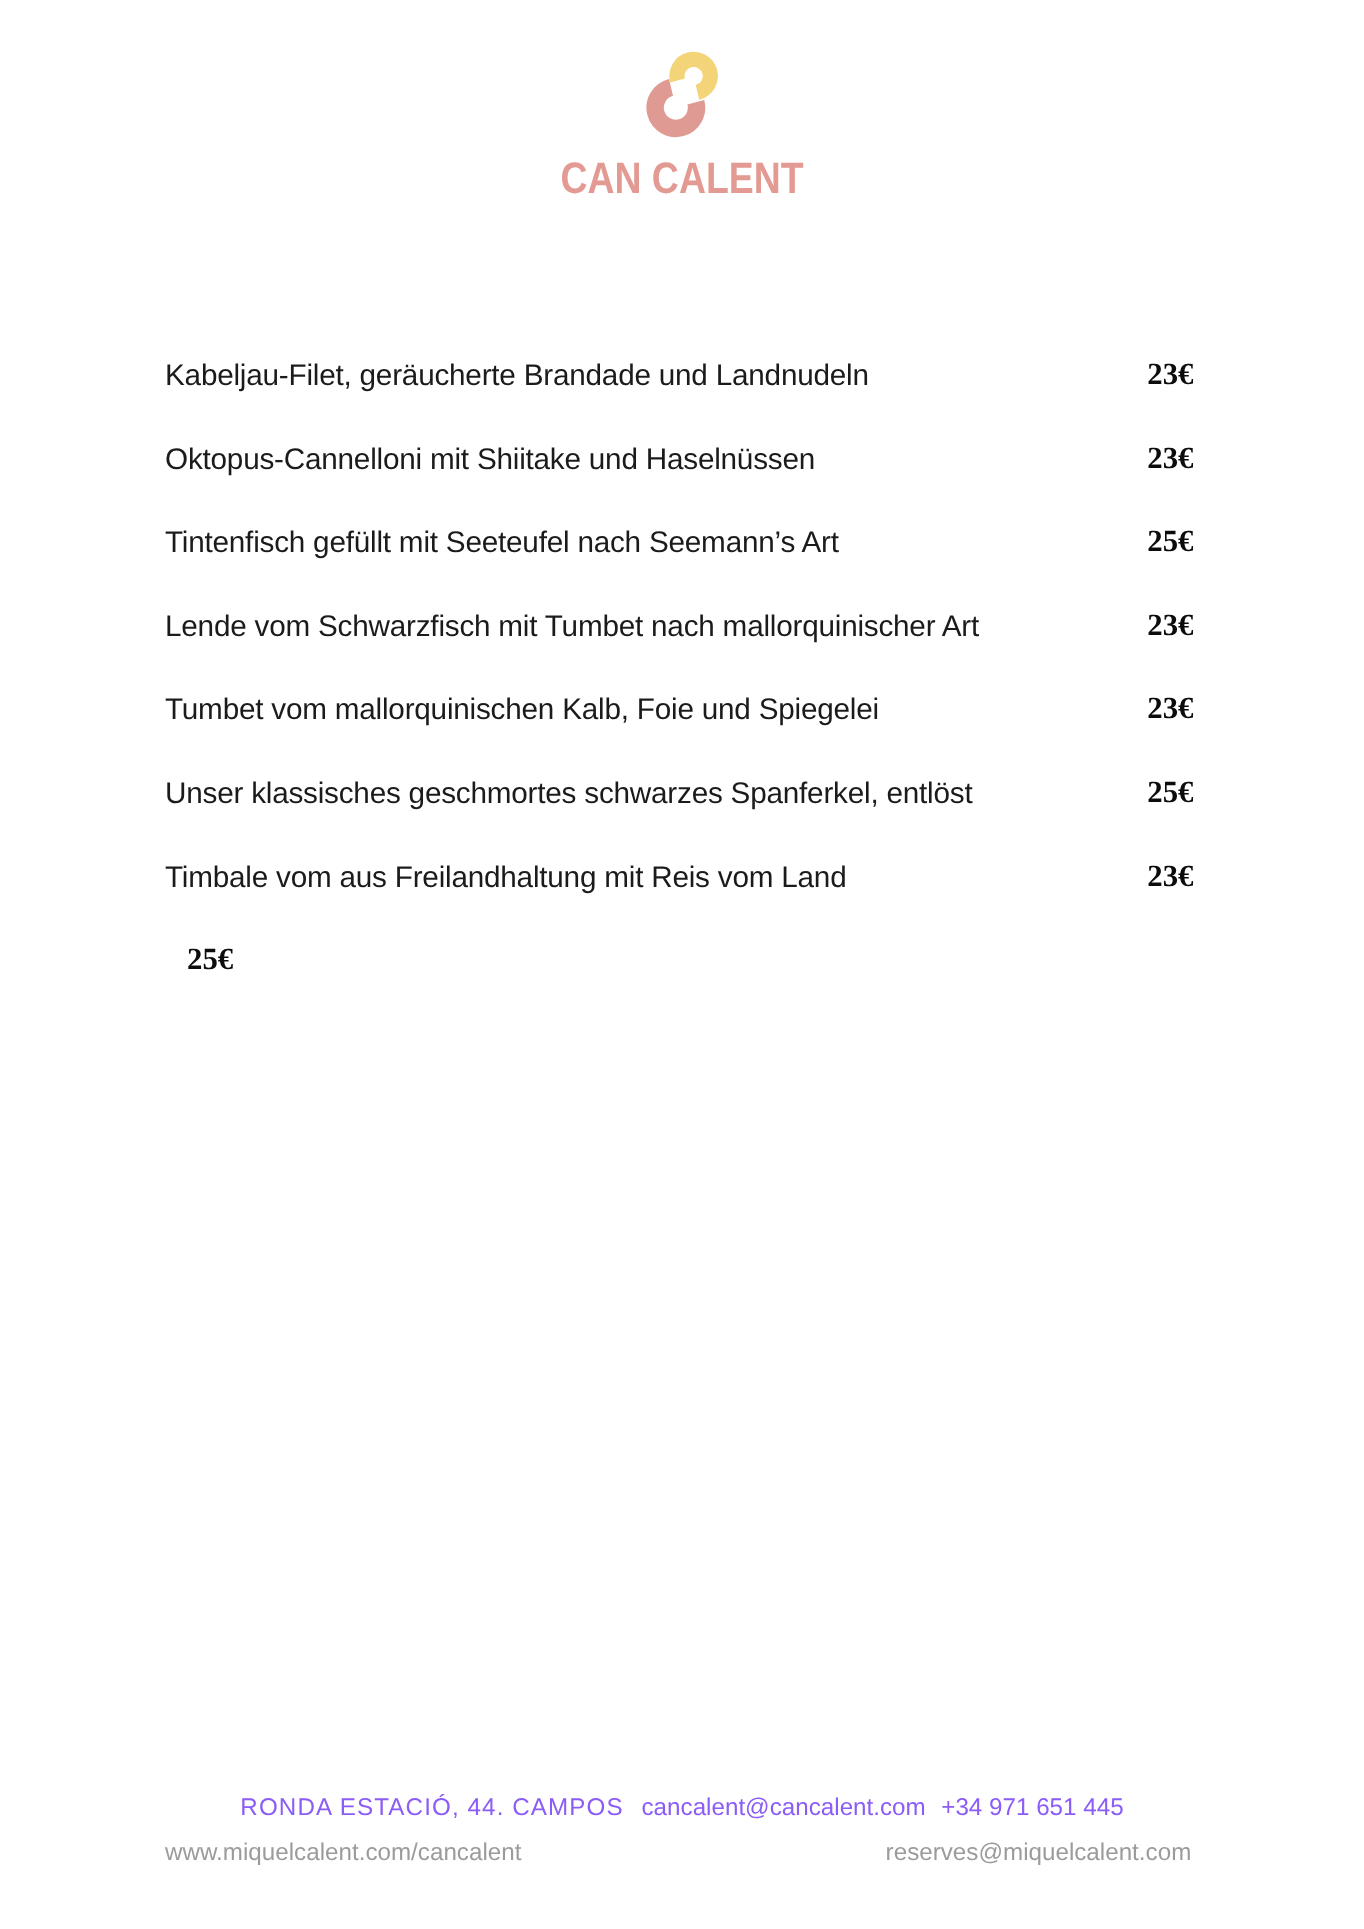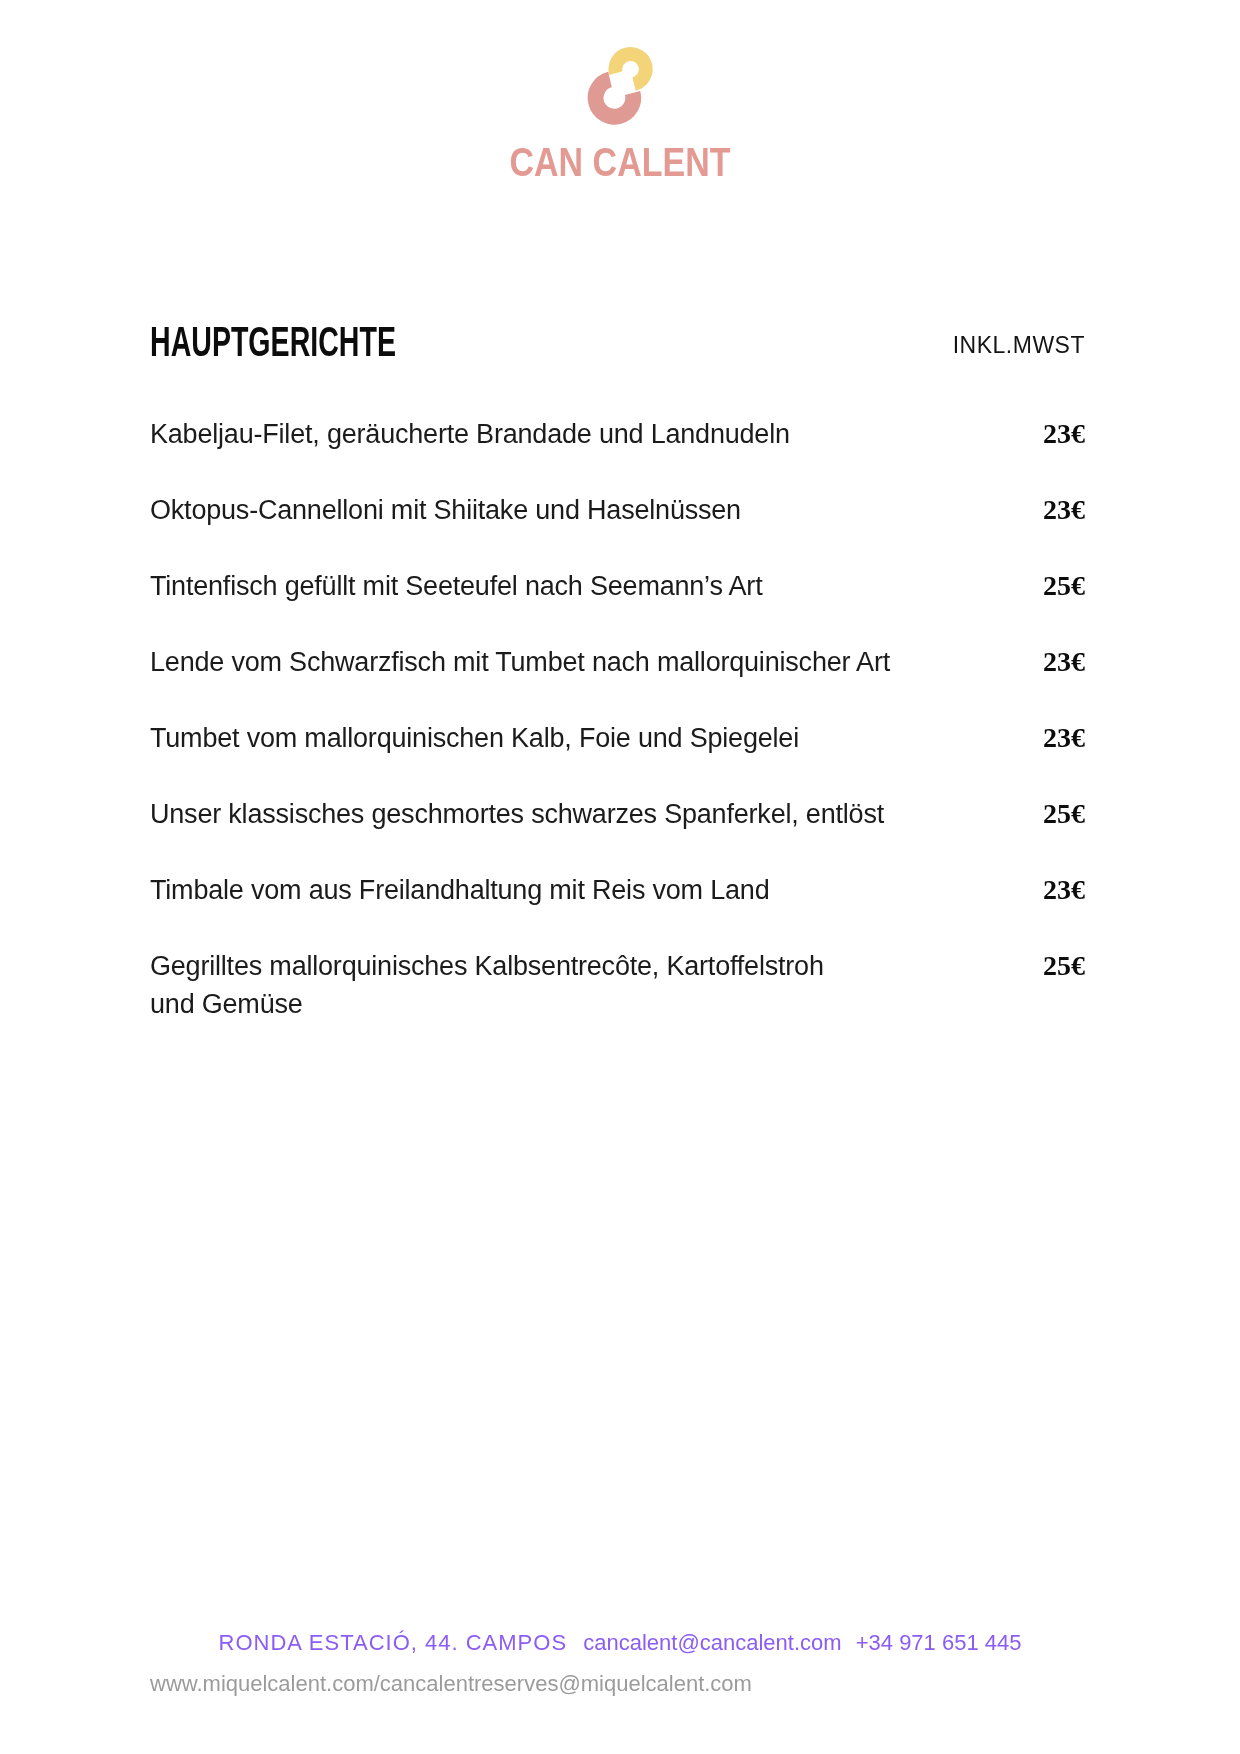--- a/index.html
+++ b/index.html
@@ -52,44 +52,40 @@
   
   .footer-line1{
     position:absolute;top:1630px;left:0;width:100%;
     text-align:center;font-size:22px;line-height:26px;color:#8b5cf6;
     white-space:nowrap;
   }
   .footer-line1 .addr{letter-spacing:1px;margin-right:10px;}
   .footer-line1 .mail{margin-right:8px;}
   .footer-line2{
     position:absolute;top:1671px;left:150px;right:157px;
-    display:flex;
+    display:flex;justify-content:space-between;
     font-size:22px;line-height:26px;color:#9b9b9b;
   }
 </style>
 </head>
 <body>
 
 <div class="page">
 
   <header class="brand">
     <svg class="logo" viewBox="0 0 100 124" xmlns="http://www.w3.org/2000/svg" aria-hidden="true">
 
       <circle cx="66" cy="35" r="23" fill="none" stroke="#F3D478" stroke-width="21" stroke-dasharray="108.38 36.13" transform="rotate(-195 66 35)"></circle>
 
       <circle cx="41.5" cy="78.5" r="28.5" fill="none" stroke="#E09A94" stroke-width="24" stroke-dasharray="134.30 44.77" transform="rotate(-15 41.5 78.5)"></circle>
     </svg>
     <div class="brand-name">CAN CALENT</div>
   </header>
 
   <main class="menu">
-    <div class="section-head">
-      <h1 class="section-title">HAUPTGERICHTE</h1>
-      <div class="tax-note">INKL.MWST</div>
-    </div>
 
     <div class="menu-item">
       <div class="item-name">Kabeljau-Filet, geräucherte Brandade und Landnudeln</div>
       <div class="item-price">23€</div>
     </div>
     <div class="menu-item">
       <div class="item-name">Oktopus-Cannelloni mit Shiitake und Haselnüssen</div>
       <div class="item-price">23€</div>
     </div>
     <div class="menu-item">
@@ -106,21 +102,20 @@
     </div>
     <div class="menu-item">
       <div class="item-name">Unser klassisches geschmortes schwarzes Spanferkel, entlöst</div>
       <div class="item-price">25€</div>
     </div>
     <div class="menu-item">
       <div class="item-name">Timbale vom aus Freilandhaltung mit Reis vom Land</div>
       <div class="item-price">23€</div>
     </div>
     <div class="menu-item">
-      <div class="item-name wrap">Gegrilltes mallorquinisches Kalbsentrecôte, Kartoffelstroh und Gemüse</div>
       <div class="item-price">25€</div>
     </div>
   </main>
 
   <footer>
     <div class="footer-line1">
       <span class="addr">RONDA ESTACIÓ, 44. CAMPOS</span>
       <span class="mail">cancalent@cancalent.com</span>
       <span class="phone">+34 971 651 445</span>
     </div>

